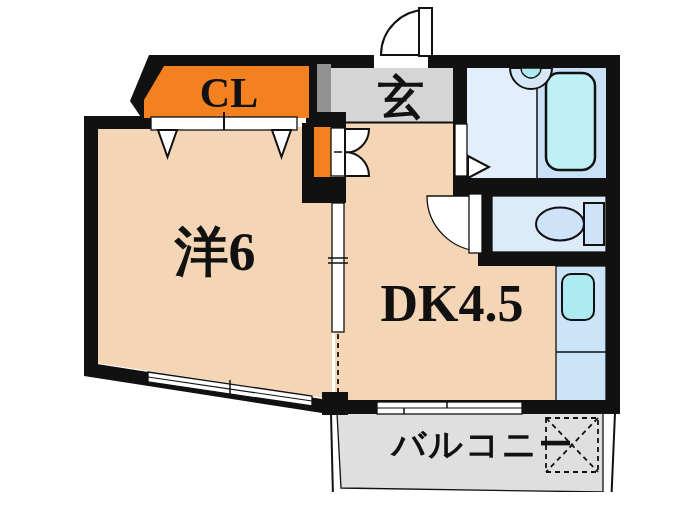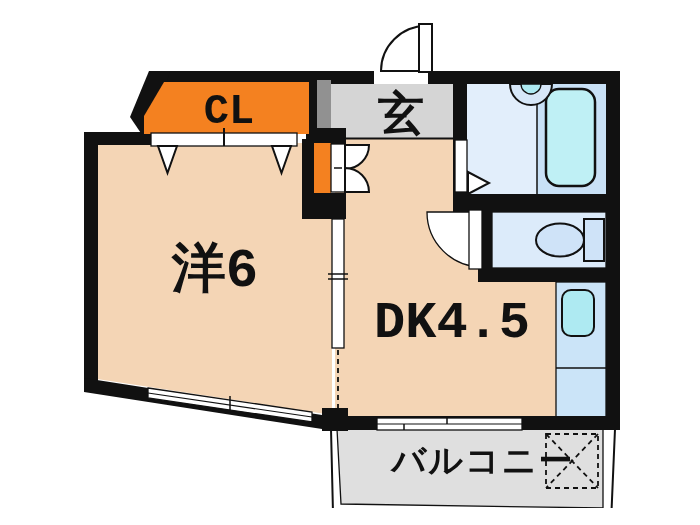--- a/index.html
+++ b/index.html
@@ -1,17 +1,17 @@
 <!DOCTYPE html>
 <html style="--c-wall: #111111; --c-text: #111111; --c-white: #ffffff; --c-room-pink: #f4d5b5; --c-closet-orange: #f48120; --c-entrance-gray: #d5d5d5; --c-entrance-step-gray: #919191; --c-balcony-gray: #dfdfdf; --c-washroom-blue: #e2eefb; --c-bath-blue: #c9e1f6; --c-tub-cyan: #bff0f5; --c-basin-blue: #d6e7f8; --c-toilet-room-blue: #dcebfa; --c-fixture-blue: #cfe3f8; --c-kitchen-blue: #cbe4f8; --c-sink-cyan: #aeeaf2;"><head>
 <meta charset="utf-8">
 <style>
   html,body{margin:0;padding:0;background:#fff;}
   .stage{position:relative;width:700px;height:492px;background:var(--c-white,#fff);overflow:hidden;
-         font-family:Liberation Mono, monospace;margin-top:16px;}
+         font-family:Liberation Serif, serif;}
   svg{position:absolute;left:0;top:0;display:block;}
 
   
   .f-wall{fill:var(--c-wall);}
   .f-room{fill:var(--c-room-pink);}
   .f-orange{fill:var(--c-closet-orange);}
   .f-genkan{fill:var(--c-entrance-gray);}
   .f-strip{fill:var(--c-entrance-step-gray);}
   .f-balcony{fill:var(--c-balcony-gray);}
   .f-wash{fill:var(--c-washroom-blue);}

